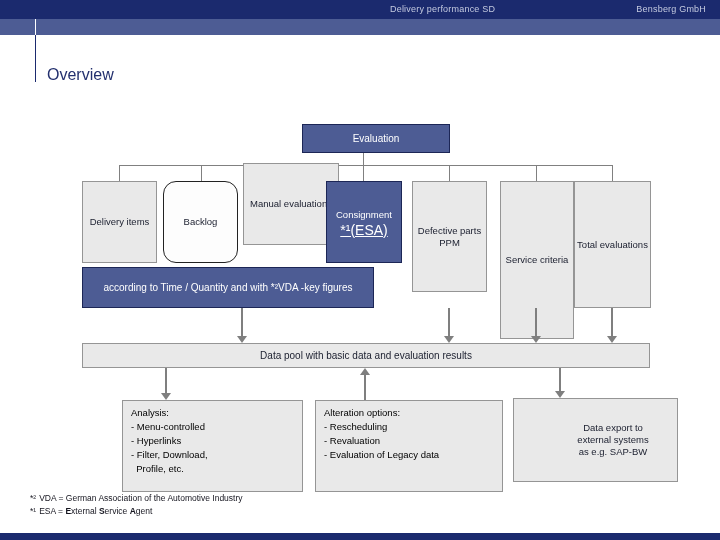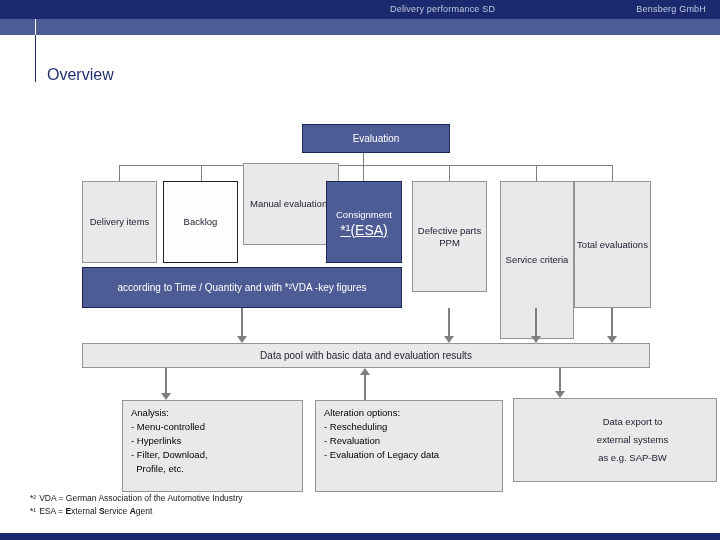--- a/index.html
+++ b/index.html
@@ -65,21 +65,21 @@
 <div class="abs cline" style="left:201px;top:165px;width:1px;height:16px;"></div>
 <div class="abs cline" style="left:282px;top:165px;width:1px;height:16px;"></div>
 <div class="abs cline" style="left:363px;top:165px;width:1px;height:16px;"></div>
 <div class="abs cline" style="left:449px;top:165px;width:1px;height:16px;"></div>
 <div class="abs cline" style="left:536px;top:165px;width:1px;height:16px;"></div>
 <div class="abs cline" style="left:612px;top:165px;width:1px;height:16px;"></div>
 
 <div class="abs box box-gray" style="left:82px;top:181px;width:75px;height:82px;">
   <span>Delivery items</span>
 </div>
-<div class="abs box box-white" style="left:163px;top:181px;width:75px;height:82px;">
+<div class="abs box box-white" style="left:163px;top:181px;width:75px;height:82px;border-radius:13px;">
   <span>Backlog</span>
 </div>
 <div class="abs box box-gray" style="left:243px;top:163px;width:96px;height:82px;">
   <span>Manual evaluations</span>
 </div>
 <div class="abs box box-blue" style="left:326px;top:181px;width:76px;height:82px;">
   <span>
     <span>Consignment</span>
     <span class="sub">*¹(ESA)</span>
   </span>
@@ -87,21 +87,21 @@
 <div class="abs box box-gray" style="left:412px;top:181px;width:75px;height:111px;">
   <span>Defective parts PPM</span>
 </div>
 <div class="abs box box-gray" style="left:500px;top:181px;width:74px;height:158px;">
   <span>Service criteria</span>
 </div>
 <div class="abs box box-gray" style="left:574px;top:181px;width:77px;height:127px;">
   <span>Total evaluations</span>
 </div>
 
-<div class="abs box box-blue banner-lines" style="left:82px;top:267px;width:320px;height:41px;">
+<div class="abs box box-blue banner-lines" style="left:82px;top:267px;width:292px;height:41px;">
   <span>
     <span>according to Time / Quantity and with *²VDA -key figures</span><br>
   </span>
 </div>
 
 <div class="abs aline" style="left:241px;top:308px;height:29px;"></div>
 <div class="abs ahead-down" style="left:237px;top:336px;"></div>
 <div class="abs aline" style="left:448px;top:308px;height:29px;"></div>
 <div class="abs ahead-down" style="left:444px;top:336px;"></div>
 <div class="abs aline" style="left:535px;top:308px;height:29px;"></div>
@@ -122,21 +122,21 @@
 
 <div class="abs box-gray text-box prelines" style="position:absolute;left:87px;top:400px;width:163px;height:80px;">Analysis:
 - Menu-controlled
 - Hyperlinks
 - Filter, Download,
 &nbsp;&nbsp;Profile, etc.</div>
 <div class="abs box-gray text-box prelines" style="position:absolute;left:280px;top:400px;width:170px;height:80px;">Alteration options:
 - Rescheduling
 - Revaluation
 - Evaluation of Legacy data</div>
-<div class="abs box box-gray prelines" style="left:478px;top:398px;width:204px;height:84px;line-height:18px;">
+<div class="abs box box-gray prelines" style="left:478px;top:398px;width:165px;height:84px;line-height:12px;">
   <span class="prelines">Data export to
 external systems
 as e.g. SAP-BW</span>
 </div>
 
 <div class="abs footnotes">
   <div class="fn"><span class="fn-marker">*²</span><span>VDA = German Association of the Automotive Industry</span></div>
   <div class="fn"><span class="fn-marker">*¹</span><span>ESA = </span><b>E</b><span>xternal </span><b>S</b><span>ervice </span><b>A</b><span>gent</span></div>
 </div>
 

